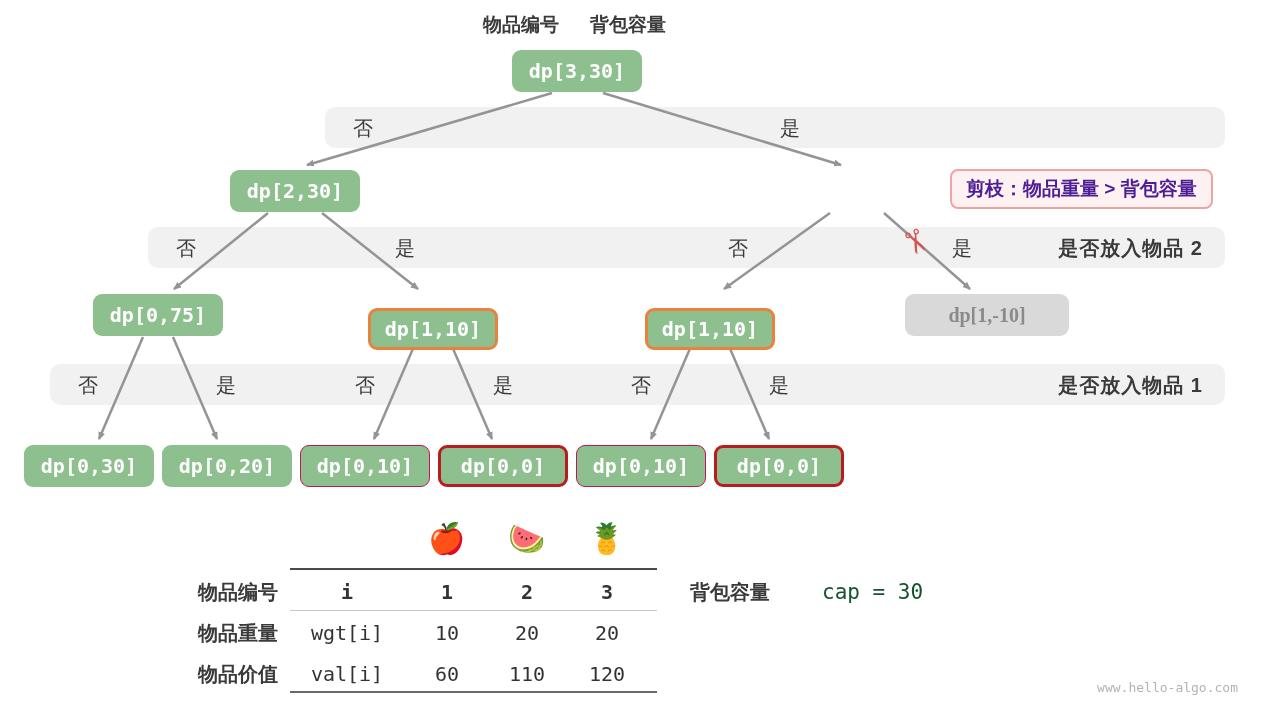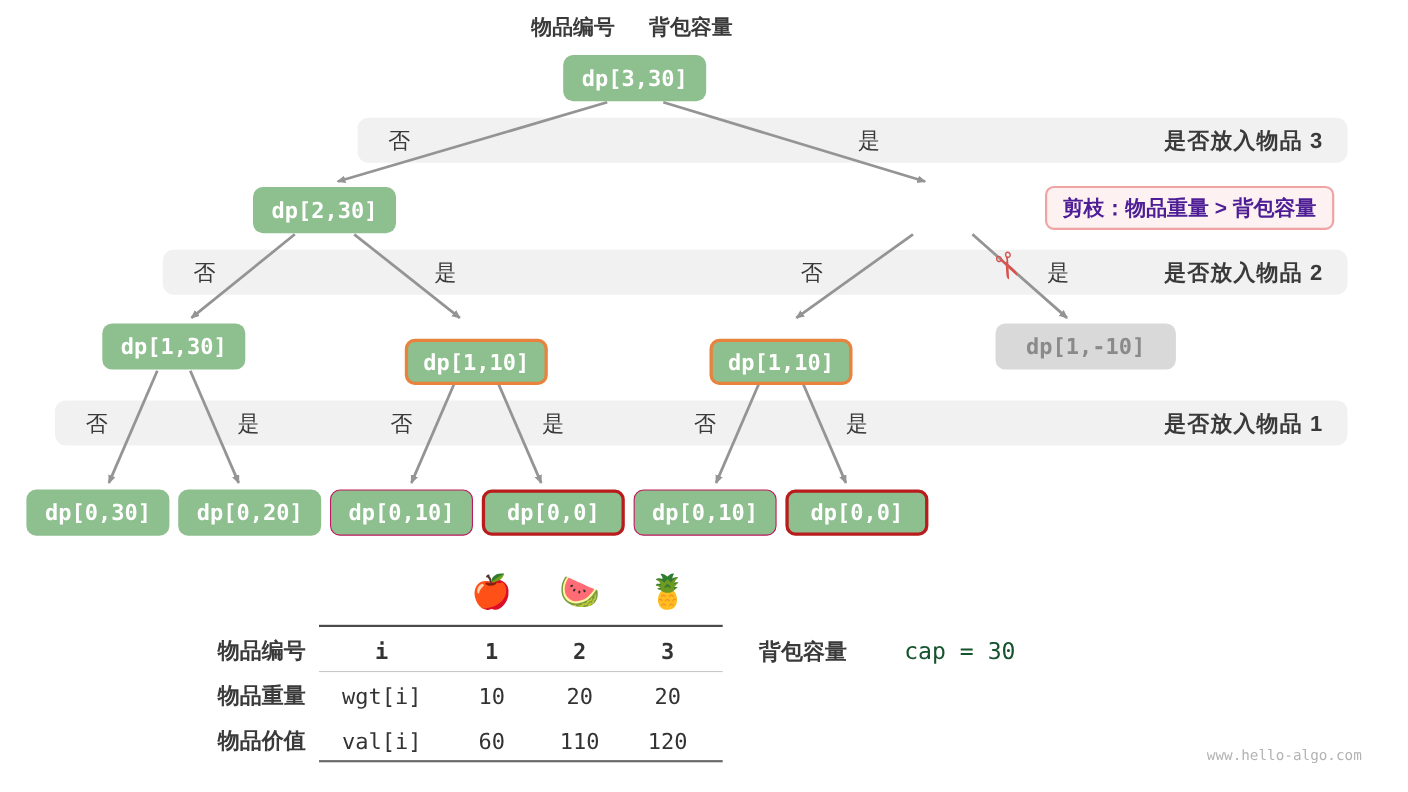--- a/index.html
+++ b/index.html
@@ -76,21 +76,20 @@
 <body>
 
 <div class="stage">
 
   <span class="top-label" style="left:521px; top:12px;">物品编号</span>
   <span class="top-label" style="left:628px; top:12px;">背包容量</span>
 
   <div class="band" style="left:325px; top:107px; width:900px;">
     <span class="choice" style="left:38px;">否</span>
     <span class="choice" style="left:465px;">是</span>
-    <span class="band-label">是否放入物品 3</span>
   </div>
 
   <div class="band" style="left:148px; top:227px; width:1077px;">
     <span class="choice" style="left:38px;">否</span>
     <span class="choice" style="left:257px;">是</span>
     <span class="choice" style="left:590px;">否</span>
     <span class="choice" style="left:814px;">是</span>
     <span class="band-label">是否放入物品 2</span>
   </div>
 
@@ -126,24 +125,24 @@
     </g>
   </svg>
 
   <div class="annotation" style="left:950px; top:169px;">剪枝：物品重量 &gt; 背包容量</div>
   <span class="scissors" style="left:902px; top:226px;">✂</span>
 
   <div class="node" style="left:512px; top:50px;">dp[3,30]</div>
 
   <div class="node" style="left:230px; top:170px;">dp[2,30]</div>
 
-  <div class="node" style="left:93px;  top:294px;">dp[1,30]</div>
+  <div class="node" style="left:93px;  top:294px;">dp[0,75]</div>
   <div class="node hl-orange" style="left:368px; top:294px;">dp[1,10]</div>
   <div class="node hl-orange" style="left:645px; top:294px;">dp[1,10]</div>
-  <div class="node pruned" style="left:905px; top:294px;">dp[1,-10]</div>
+  <div class="node pruned" style="left:905px; top:294px;font-family:Liberation Serif, serif;">dp[1,-10]</div>
 
   <div class="node" style="left:24px;  top:445px;">dp[0,30]</div>
   <div class="node" style="left:162px; top:445px;">dp[0,20]</div>
   <div class="node hl-purple" style="left:300px; top:445px;">dp[0,10]</div>
   <div class="node hl-blue" style="left:438px; top:445px;">dp[0,0]</div>
   <div class="node hl-purple" style="left:576px; top:445px;">dp[0,10]</div>
   <div class="node hl-blue" style="left:714px; top:445px;">dp[0,0]</div>
 
   <span class="fruit" style="left:447px; top:524px;">🍎</span>
   <span class="fruit" style="left:527px; top:524px;">🍉</span>

